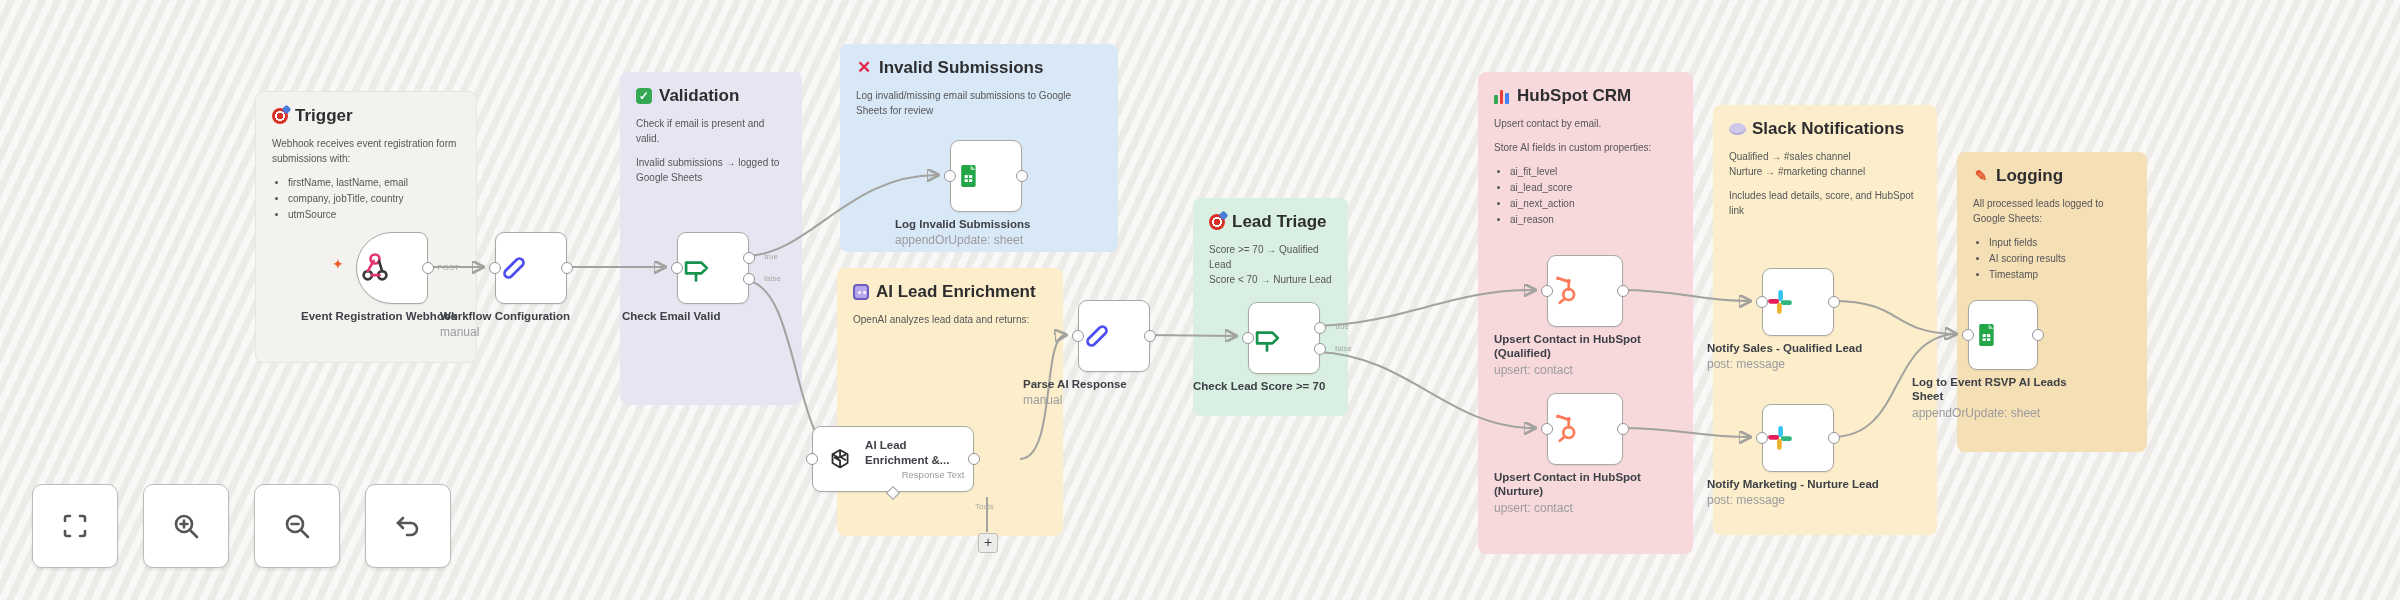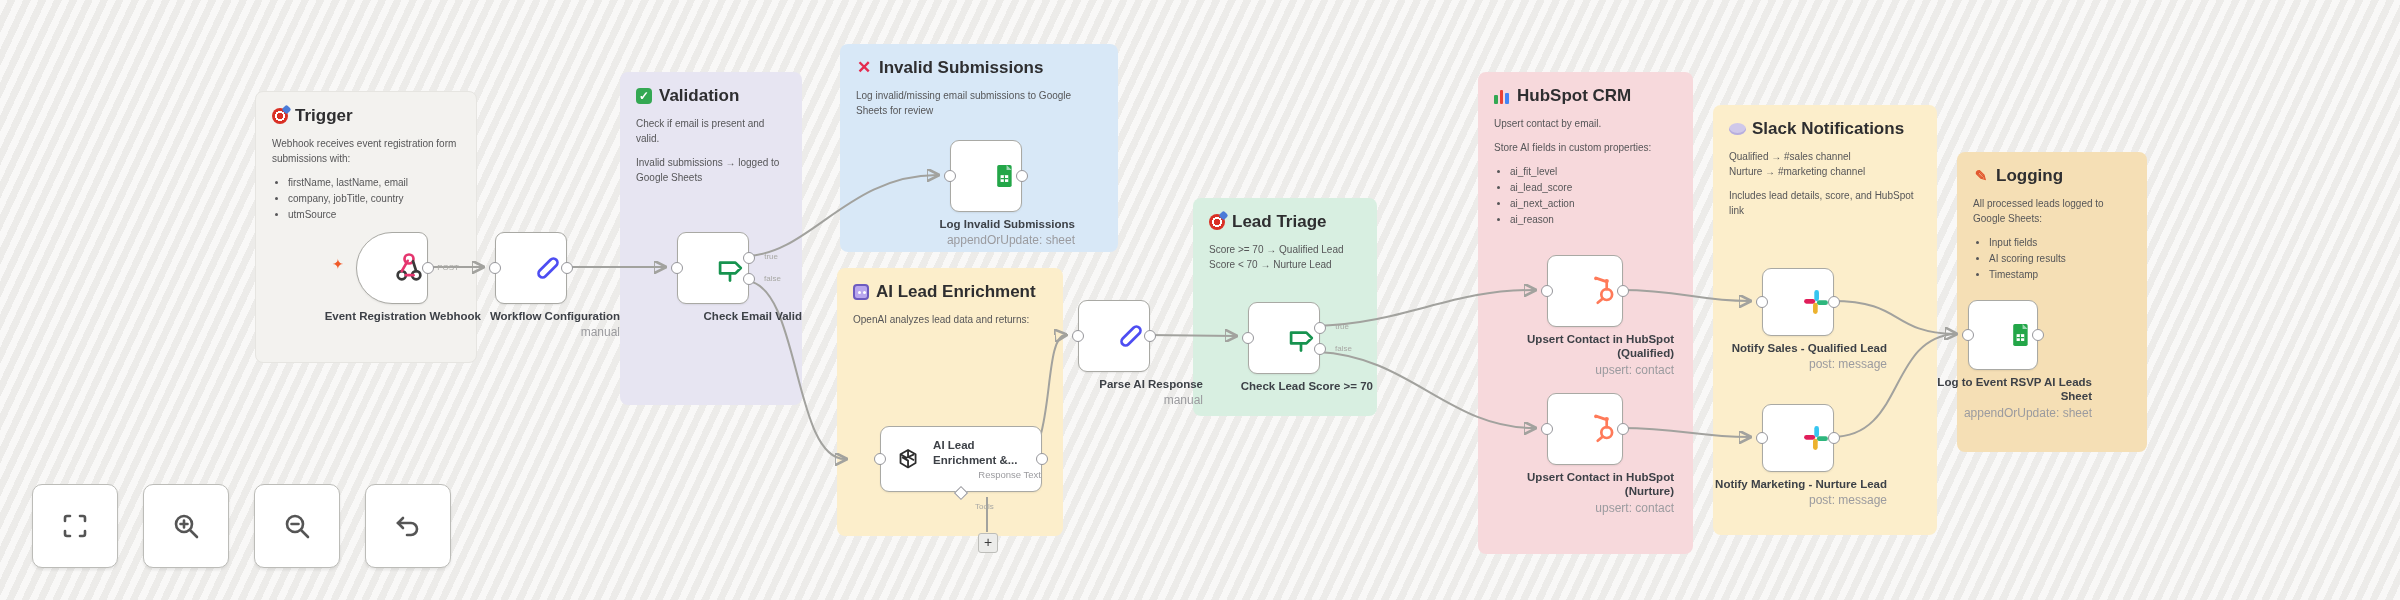--- a/index.html
+++ b/index.html
@@ -6,21 +6,21 @@
   body{font-family:"Liberation Sans", sans-serif; background:#f1f0ee;}
   #canvas{position:relative;width:2400px;height:600px;overflow:hidden;
     background-color:#f1f0ee;
     background-image:repeating-linear-gradient(115deg, rgba(255,255,255,0.55) 0 7px, rgba(120,120,110,0.04) 7px 14px);}
   
   .group{position:absolute;border-radius:8px;padding:14px 16px;box-sizing:border-box;z-index:1;}
   .g-trigger{left:255px;top:91px;width:222px;height:272px;background:#f3f2ef;border:1px solid #e6e5e1;}
   .g-validation{left:620px;top:72px;width:182px;height:333px;background:#e7e5f2;}
   .g-invalid{left:840px;top:44px;width:278px;height:208px;background:#d8e8f7;}
   .g-enrichment{left:837px;top:268px;width:226px;height:268px;background:#fceecb;}
-  .g-triage{left:1193px;top:198px;width:184px;height:218px;background:#d8efe1;}
+  .g-triage{left:1193px;top:198px;width:155px;height:218px;background:#d8efe1;}
   .g-hubspot{left:1478px;top:72px;width:215px;height:482px;background:#f7d9dc;}
   .g-slack{left:1713px;top:105px;width:224px;height:430px;background:#fceecb;}
   .g-logging{left:1957px;top:152px;width:190px;height:300px;background:#f5dfb5;}
   .gtitle{display:flex;align-items:center;gap:7px;font-size:17px;font-weight:bold;color:#2e2e30;margin-bottom:10px;}
   .gbody{font-size:10px;color:#565658;line-height:1.5;}
   .gbody p{margin:0 0 9px 0;}
   .gbody ul{margin:0 0 9px 0;padding-left:16px;}
   .gbody li{margin:1px 0;}
   
   .gicon{display:inline-block;width:16px;height:16px;position:relative;flex:0 0 auto;}
@@ -32,35 +32,35 @@
   .i-robot::after{content:"";position:absolute;left:3px;top:5px;width:3px;height:3px;background:#fff;border-radius:50%;box-shadow:5px 0 0 #fff;}
   .i-bars{display:flex;align-items:flex-end;gap:2px;}
   .i-bars span{width:3.5px;border-radius:1px;display:inline-block;}
   .i-bars .b1{height:9px;background:#34a853;}
   .i-bars .b2{height:14px;background:#ea4335;}
   .i-bars .b3{height:11px;background:#4285f4;}
   .i-speech{background:#cfc8ea;border-radius:50% 50% 50% 50%;width:17px;height:12px;margin-top:2px;box-shadow:inset 0 -2px 0 #b7aedd;}
   .i-memo{color:#e2552c;font-size:15px;line-height:16px;text-align:center;}
   
   .node{position:absolute;background:#ffffff;border:1.6px solid #a9a9a4;border-radius:9px;z-index:3;
-    box-shadow:0 1px 2px rgba(0,0,0,0.07);display:flex;align-items:center;justify-content:flex-end;}
+    box-shadow:0 1px 2px rgba(0,0,0,0.07);display:flex;align-items:center;justify-content:flex-start;}
   .node.trigger-shape{border-radius:36px 9px 9px 36px;}
-  .nlabel{position:absolute;width:180px;text-align:right;z-index:3;}
+  .nlabel{position:absolute;width:180px;text-align:left;z-index:3;}
   .nlabel .nname{font-size:11.5px;font-weight:bold;color:#3d4147;line-height:1.25;}
   .nlabel .nsub{font-size:12px;color:#9b9b9f;margin-top:2px;}
   .port{position:absolute;width:12px;height:12px;border-radius:50%;background:#fff;border:1.8px solid #96969b;box-sizing:border-box;z-index:4;}
   .port.in{left:-7px;top:50%;margin-top:-6px;}
   .port.out{right:-7px;top:50%;margin-top:-6px;}
   .port.out.p1{top:35%;}
   .port.out.p2{top:65%;}
   .diamond{position:absolute;left:50%;bottom:-7px;width:10px;height:10px;margin-left:-5px;background:#fff;border:1.8px solid #96969b;transform:rotate(45deg);box-sizing:border-box;z-index:4;}
   .portlabel{position:absolute;font-size:8px;color:#a8a8a4;z-index:4;white-space:nowrap;}
   .bignode-text{display:flex;flex-direction:column;justify-content:center;margin-left:10px;}
   .bignode-text .nname{font-size:11.5px;font-weight:bold;color:#3d4147;line-height:1.3;text-align:left;}
-  .bignode-text .nsub{font-size:9.5px;color:#9b9b9f;margin-top:2px;text-align:right;padding-left:28px;}
+  .bignode-text .nsub{font-size:9.5px;color:#9b9b9f;margin-top:2px;text-align:center;padding-left:28px;}
   .sparkle{position:absolute;color:#f05a28;font-size:14px;z-index:3;}
   .plusbtn{position:absolute;width:18px;height:18px;background:#ececea;border:1px solid #bdbdb9;border-radius:3px;
     color:#3c3c3c;font-size:14px;line-height:16px;text-align:center;z-index:4;cursor:pointer;}
   
   #wires{position:absolute;left:0;top:0;z-index:2;}
   #wires path{stroke:#a2a29e;stroke-width:2;fill:none;}
   
   .controls{position:absolute;left:32px;top:484px;display:flex;gap:25px;z-index:5;}
   .ctrl{width:84px;height:82px;background:#fff;border:1.6px solid #bcbcb8;border-radius:10px;
     display:flex;align-items:center;justify-content:center;box-shadow:0 2px 3px rgba(0,0,0,0.08);cursor:pointer;}
@@ -252,21 +252,21 @@
       <path d="M16 23 h9 M20.5 19 v8" stroke="#23a648" stroke-width="1.4"></path>
     </svg>
     <span class="port in"></span>
     <span class="port out"></span>
   </div>
   <div class="nlabel" style="left:895px;top:217px;">
     <div class="nname">Log Invalid Submissions</div>
     <div class="nsub">appendOrUpdate: sheet</div>
   </div>
 
-  <div class="node" style="left:880px;top:426px;width:162px;height:66px;justify-content:flex-start;padding-left:12px;box-sizing:border-box;">
+  <div class="node" style="left:812px;top:426px;width:162px;height:66px;justify-content:flex-start;padding-left:12px;box-sizing:border-box;">
     <svg width="36" height="36" viewBox="0 0 40 40">
       <g stroke="#2d2d2d" stroke-width="2.4" fill="none" stroke-linejoin="round">
         <path d="M20 8 l10 5.8 v11.6 L20 31.2 l-10-5.8 V13.8 z"></path>
         <path d="M20 8 v9 l8 4.6 M10 13.8 l8 4.6 L28 13.8 M20 31.2 v-9 l-8-4.6"></path>
       </g>
     </svg>
     <div class="bignode-text">
       <div class="nname">AI Lead Enrichment &amp;...</div>
       <div class="nsub">Response Text</div>
     </div>

